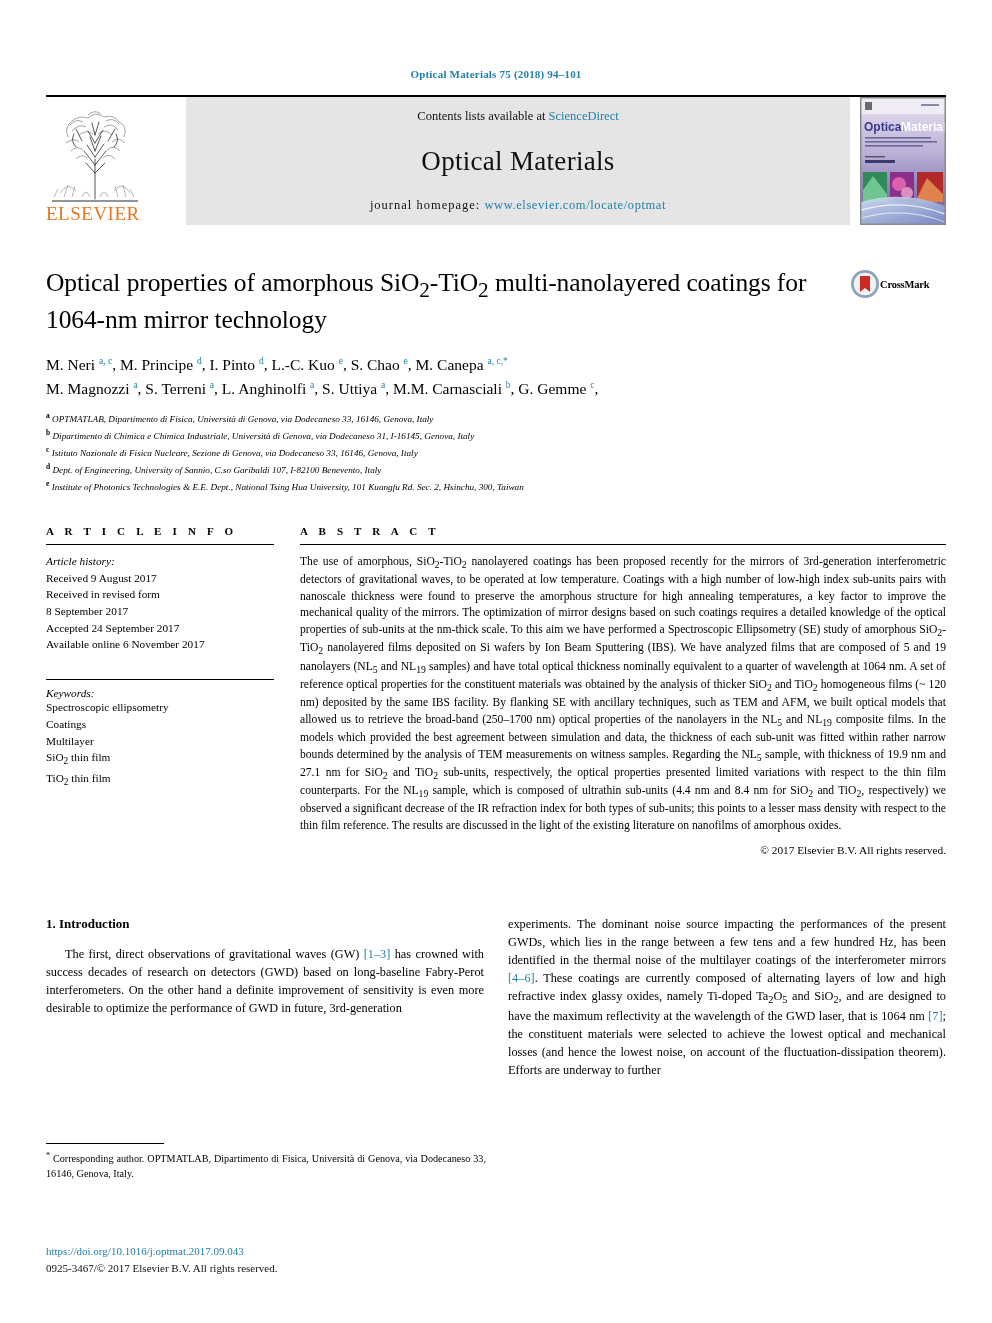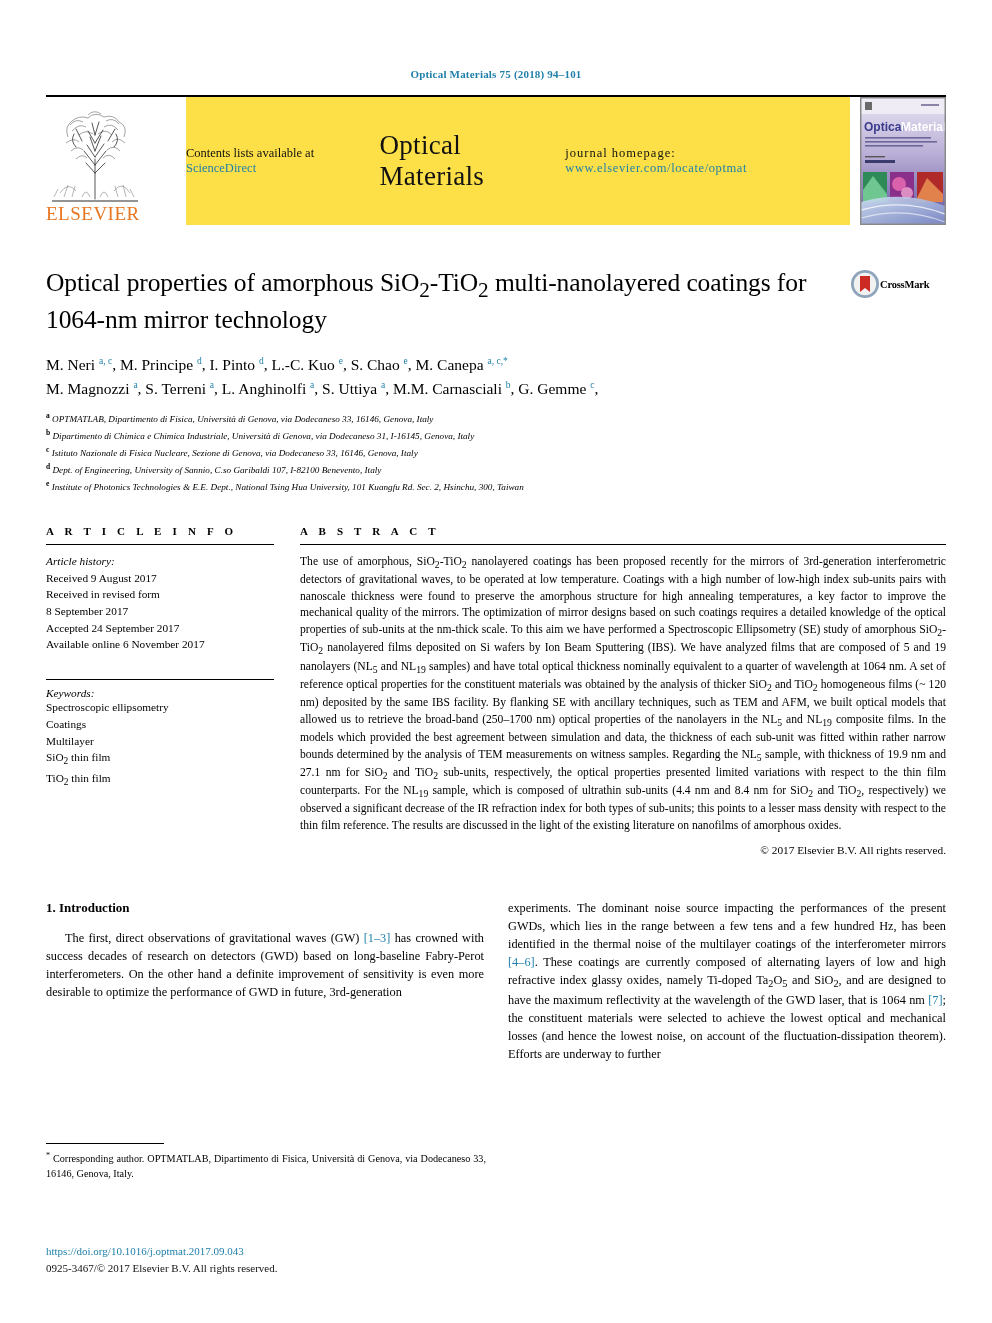--- a/index.html
+++ b/index.html
@@ -56,23 +56,23 @@
     font-family: "Liberation Serif", serif;
     font-size: 19px;
     letter-spacing: .5px;
     color: #e87722;
     font-weight: normal;
     line-height: 1;
     margin-top: 1px;
   }
   .banner {
     flex: 1 1 auto;
-    background: #fde047;
-    display: flex;
-    flex-direction: row;
+    background: #e5e5e5;
+    display: flex;
+    flex-direction: column;
     justify-content: space-between;
     align-items: center;
     padding: 12px 0 12px 0;
     box-sizing: border-box;
   }
   .banner-top {
     font-size: 12.5px;
     color: #111;
   }
   .banner-top .sd-link { color: #1f7faa; }
@@ -177,21 +177,21 @@
     text-align: justify;
   }
   .copyright {
     margin-top: 9px;
     text-align: right;
     font-size: 11.3px;
   }
 
   
   .body-cols {
-    margin-top: 44px;
+    margin-top: 60px;
     display: flex;
     gap: 24px;
     position: relative;
   }
   .body-col { flex: 1 1 0; }
   .sec-title {
     font-size: 13px;
     font-weight: bold;
     margin: 0 0 14px 0;
   }

